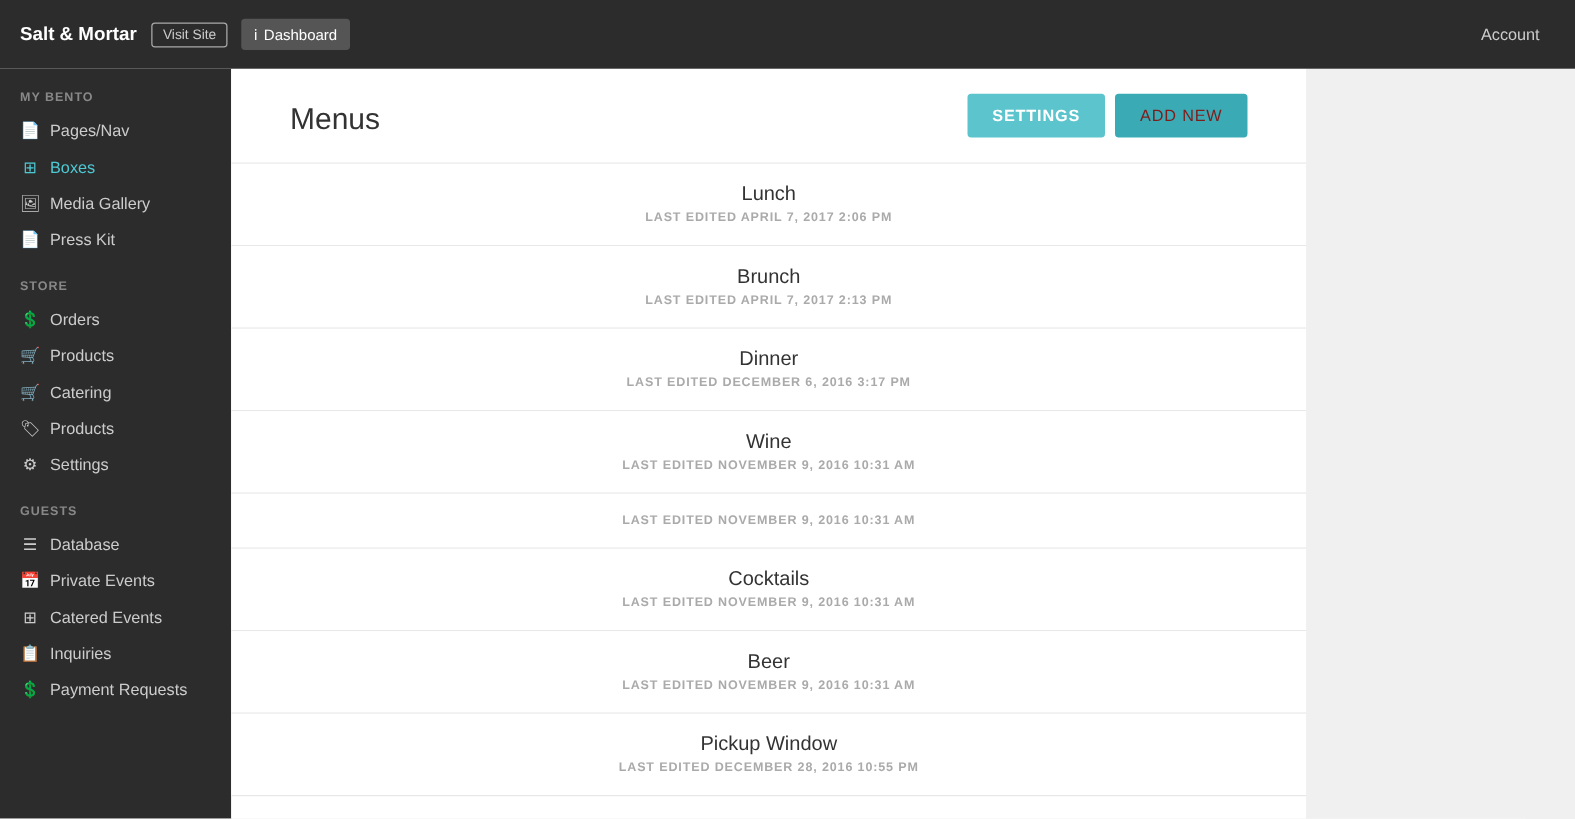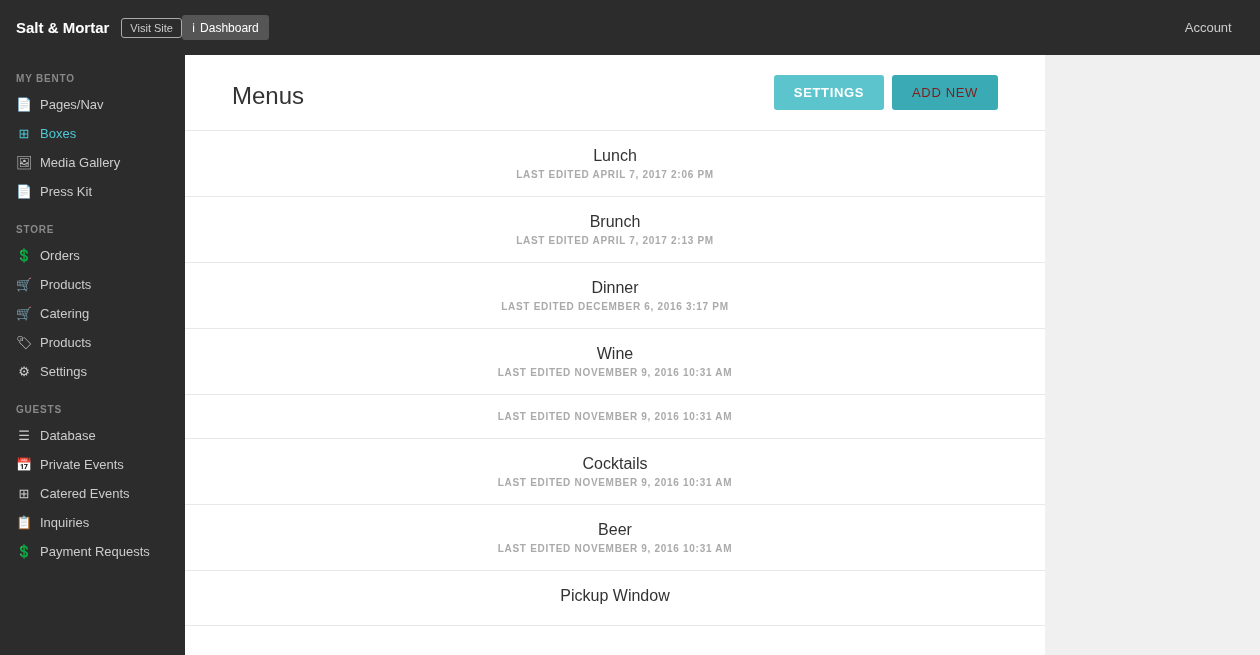--- a/index.html
+++ b/index.html
@@ -21,21 +21,21 @@
       margin-right: 12px;
     }
     .top-nav-visit-site {
       background: transparent;
       border: 1px solid #aaa;
       color: #ccc;
       font-size: 11px;
       padding: 3px 8px;
       border-radius: 3px;
       cursor: pointer;
-      margin-right: 0;
+      margin-right: 11px;
     }
     .top-nav-dashboard {
       display: flex;
       align-items: center;
       gap: 5px;
       background: #555;
       color: #fff;
       font-size: 12px;
       padding: 4px 10px;
       border-radius: 3px;
@@ -284,19 +284,20 @@
         <div class="menu-item">
     <div class="menu-item-name">Cocktails</div>
     <div class="menu-item-date">LAST EDITED NOVEMBER 9, 2016 10:31 AM</div>
   </div>
         <div class="menu-item">
     <div class="menu-item-name">Beer</div>
     <div class="menu-item-date">LAST EDITED NOVEMBER 9, 2016 10:31 AM</div>
   </div>
         <div class="menu-item">
     <div class="menu-item-name">Pickup Window</div>
+    <div class="menu-item-date">LAST EDITED DECEMBER 28, 2016 10:55 PM</div>
   </div>
       </div>
   </main>
 
   <div class="right-panel"></div>
 
 </div>
 
 </body></html>

